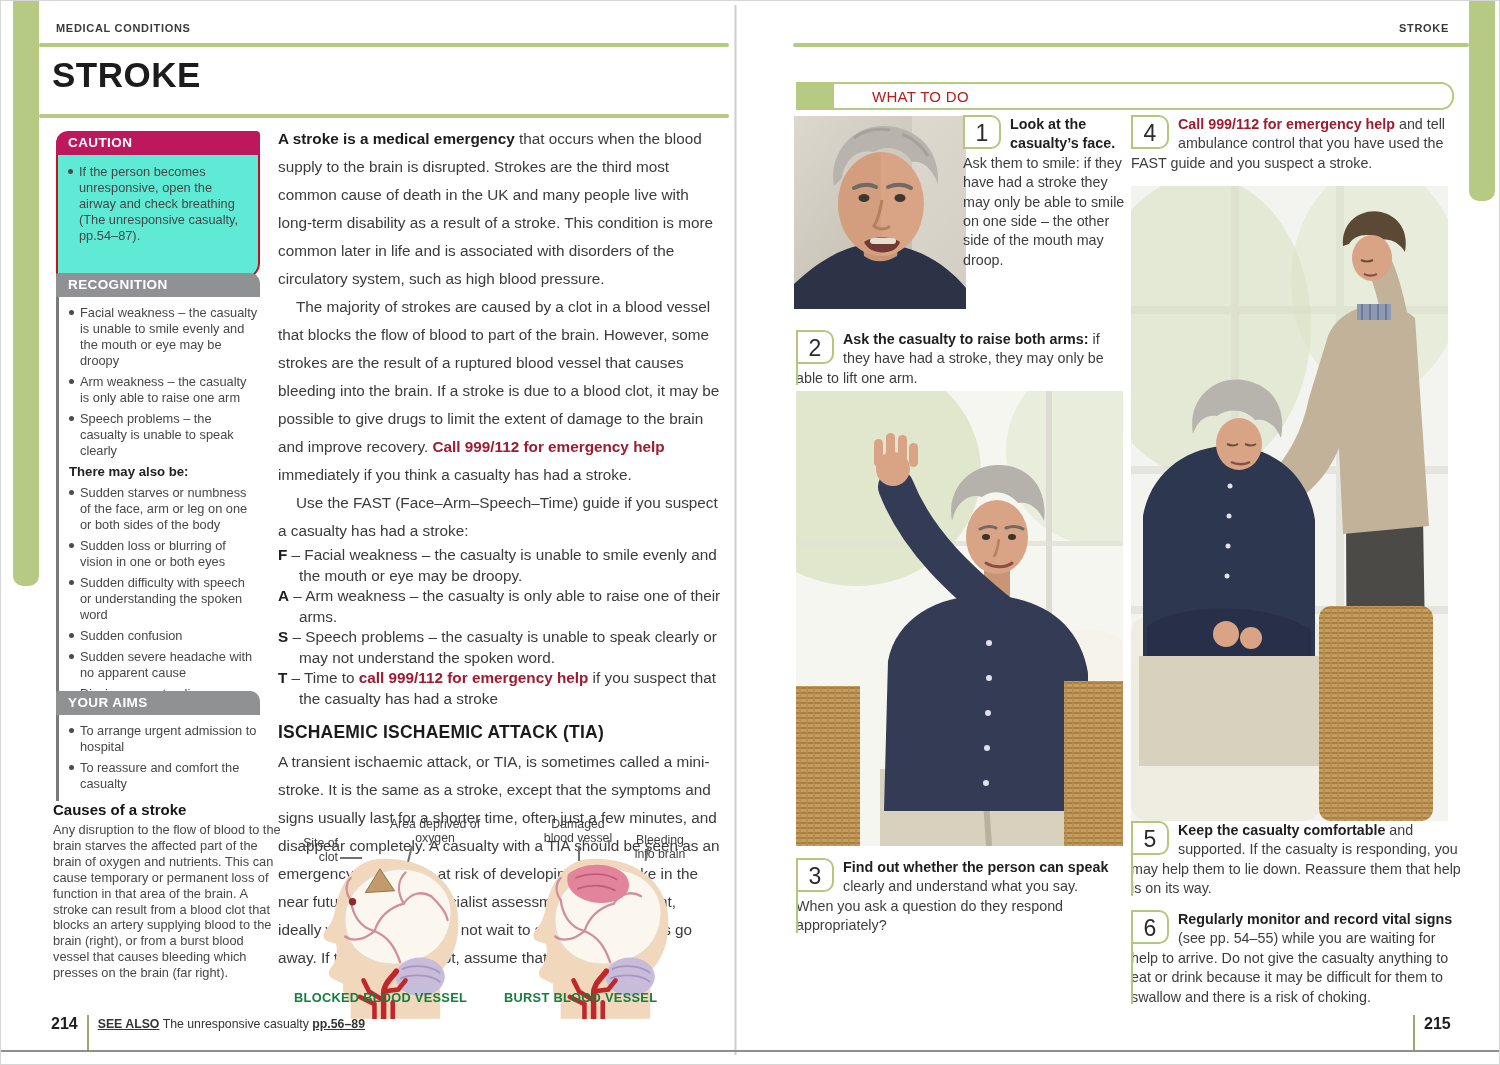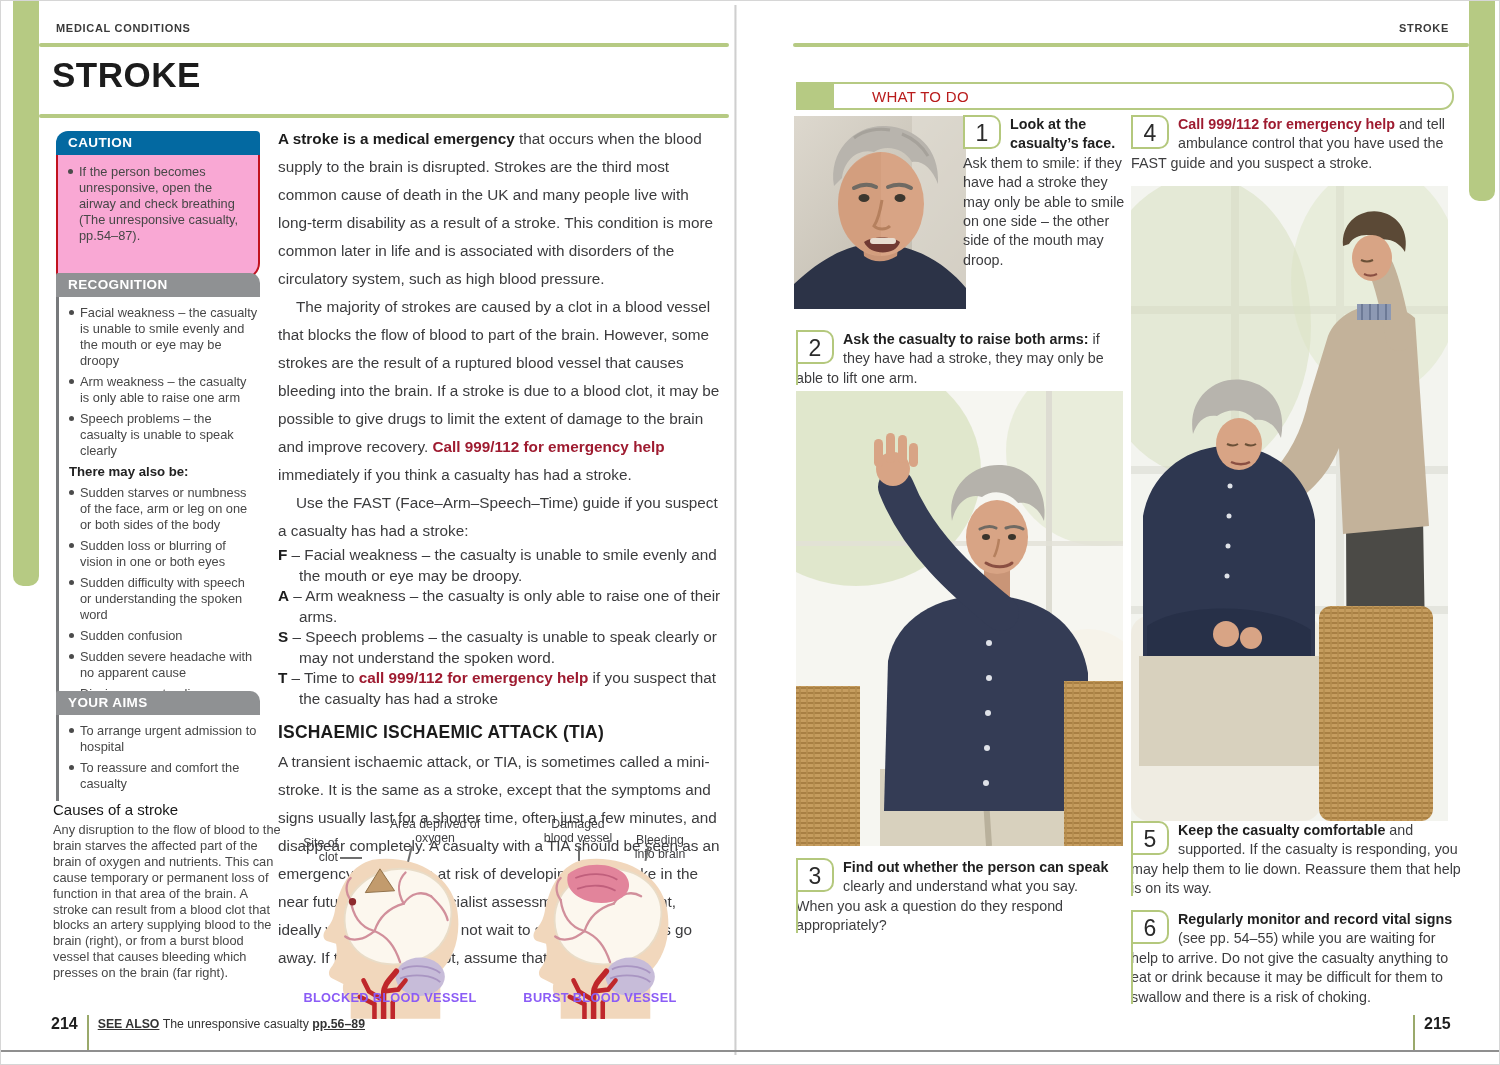--- a/index.html
+++ b/index.html
@@ -9,44 +9,44 @@
   
   .greenbar{background:#b6ca83;border-radius:0 0 10px 10px;}
   .hline{height:4px;background:#b6ca83;border-radius:2px;}
   .gutter{background:linear-gradient(90deg,#ededed,#cfcfcf,#f4f4f4);}
   .bottomline{background:#8f8f8f;}
   
   .kicker{font-size:11px;font-weight:bold;letter-spacing:.7px;color:#3a3a3a;}
   .pagetitle{font-size:35px;font-weight:800;letter-spacing:.5px;color:#1c1c1c;margin:0;}
   
   .boxhead{font-size:13.5px;font-weight:bold;color:#fff;padding:4px 12px 5px;letter-spacing:.4px;}
-  .caut-head{background:#0369a1;border-radius:12px 4px 0 0;}
+  .caut-head{background:#be185d;border-radius:12px 4px 0 0;}
   .gray-head{background:#8f9193;border-radius:2px 10px 0 0;}
-  .caut-body{background:#f9a8d4;border:2px solid #c1121f;border-top:0;border-radius:0 0 16px 0;padding:9px 10px 28px;}
+  .caut-body{background:#5eead4;border:2px solid #c1121f;border-top:0;border-radius:0 0 16px 0;padding:9px 10px 28px;}
   .gray-body{border-left:3px solid #77797b;padding:8px 2px 4px 10px;}
   .blist{list-style:none;margin:0;padding:0;font-size:12.8px;line-height:16px;color:#474747;}
   .blist li{display:flex;margin:0 0 5px;}
   .dot{flex:none;width:5px;height:5px;border-radius:50%;background:#4b4b4b;margin:5px 6px 0 0;}
   .subhead{font-weight:bold;color:#222;font-size:13.2px;margin:3px 0 6px;}
-  .causes-h{font-size:15px;font-weight:normal;color:#161616;margin:0 0 4px;}
+  .causes-h{font-size:15px;font-weight:bold;color:#161616;margin:0 0 4px;}
   .causes-p{font-size:12.8px;line-height:15.9px;color:#474747;margin:0;}
   
   .col p{margin:0;font-size:15.3px;line-height:28px;color:#3b3b3d;}
   .col b{color:#1c1c1c;}
   .red{color:#9e1b30;font-weight:bold;}
   .indent{text-indent:18px;}
   .fast{margin:0;padding:0;list-style:none;font-size:15.3px;line-height:20.5px;color:#3b3b3d;}
   .fast li{padding-left:21px;text-indent:-21px;}
   .fl{font-weight:bold;color:#1c1c1c;}
   .tia-h{font-size:17.5px;font-weight:800;letter-spacing:.2px;color:#1b1b1b;margin:13px 0 5px;}
   
   .dlabel{font-size:12.3px;line-height:14px;color:#3e3e40;}
   .dconn{width:1.5px;background:#6f6f6f;}
   .dconn-h{height:1.5px;background:#6f6f6f;}
-  .dcap{font-size:12.8px;font-weight:bold;letter-spacing:.3px;color:#8b5cf6;text-align:center;}
+  .dcap{font-size:12.8px;font-weight:bold;letter-spacing:.3px;color:#15803d;}
   
   .wtd{background:#fff;border:2px solid #b6ca83;border-radius:0 13px 13px 0;height:28px;box-sizing:border-box;}
   .wtd-block{position:absolute;left:0;top:0;bottom:0;width:36px;background:#b6ca83;}
   .wtd-label{margin-left:74px;font-size:15px;font-weight:normal;letter-spacing:.3px;line-height:25px;color:#b91c1c;}
   
   .step{position:absolute;}
   .step .rule{position:absolute;left:0;top:0;bottom:3px;width:2px;background:#b4c87d;}
   .stepnum{float:left;width:38px;height:34px;border:2px solid #b4c87d;border-radius:0 10px 10px 0;
            background:#fff;text-align:center;font-size:23px;line-height:32px;color:#2b2b2b;
            margin:0 9px 4px 0;box-sizing:border-box;position:relative;}

